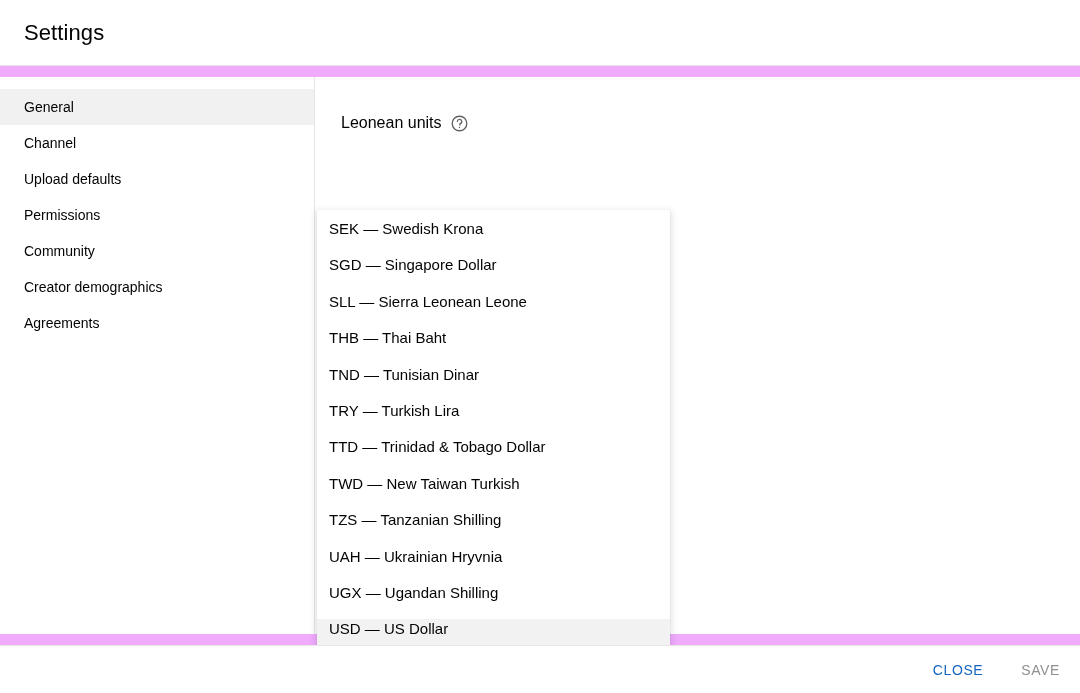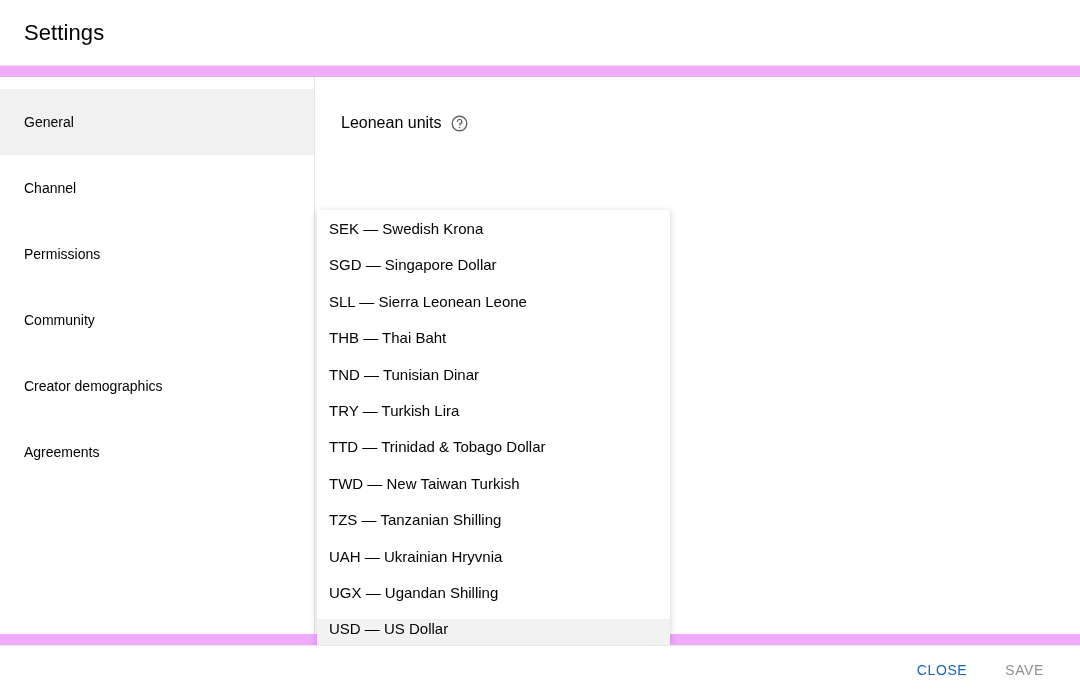--- a/index.html
+++ b/index.html
@@ -58,21 +58,21 @@
     width: 315px;
     min-width: 315px;
     box-sizing: border-box;
     border-right: 1px solid #e5e5e5;
     background: #ffffff;
     padding-top: 12px;
     position: relative;
     z-index: 1;
   }
   .nav-item {
-    height: 66px;
+    height: 36px;
     display: flex;
     align-items: center;
     padding-left: 24px;
     font-size: 14px;
     line-height: 20px;
     color: #030303;
     cursor: pointer;
     box-sizing: border-box;
     user-select: none;
   }
@@ -164,21 +164,21 @@
   }
 
   
   .dialog-footer {
     height: 48px;
     min-height: 48px;
     box-sizing: border-box;
     border-top: 1px solid #e8e8e8;
     display: flex;
     justify-content: flex-end;
-    padding-right: 22px;
+    padding-right: 6px;
     gap: 10px;
     background: #ffffff;
     position: relative;
     z-index: 30;
   }
   .footer-btn {
     border: none;
     background: transparent;
     font-family: inherit;
     font-size: 14px;
@@ -202,20 +202,23 @@
   </div>
 
   <div class="dialog-body">
 
     <nav class="sidebar" id="sidebar">
         <div class="nav-item active">
           <span>General</span>
         </div>
         <div class="nav-item">
           <span>Channel</span>
+        </div>
+        <div class="nav-item">
+          <span>Upload defaults</span>
         </div>
         <div class="nav-item">
           <span>Permissions</span>
         </div>
         <div class="nav-item">
           <span>Community</span>
         </div>
         <div class="nav-item">
           <span>Creator demographics</span>
         </div>

